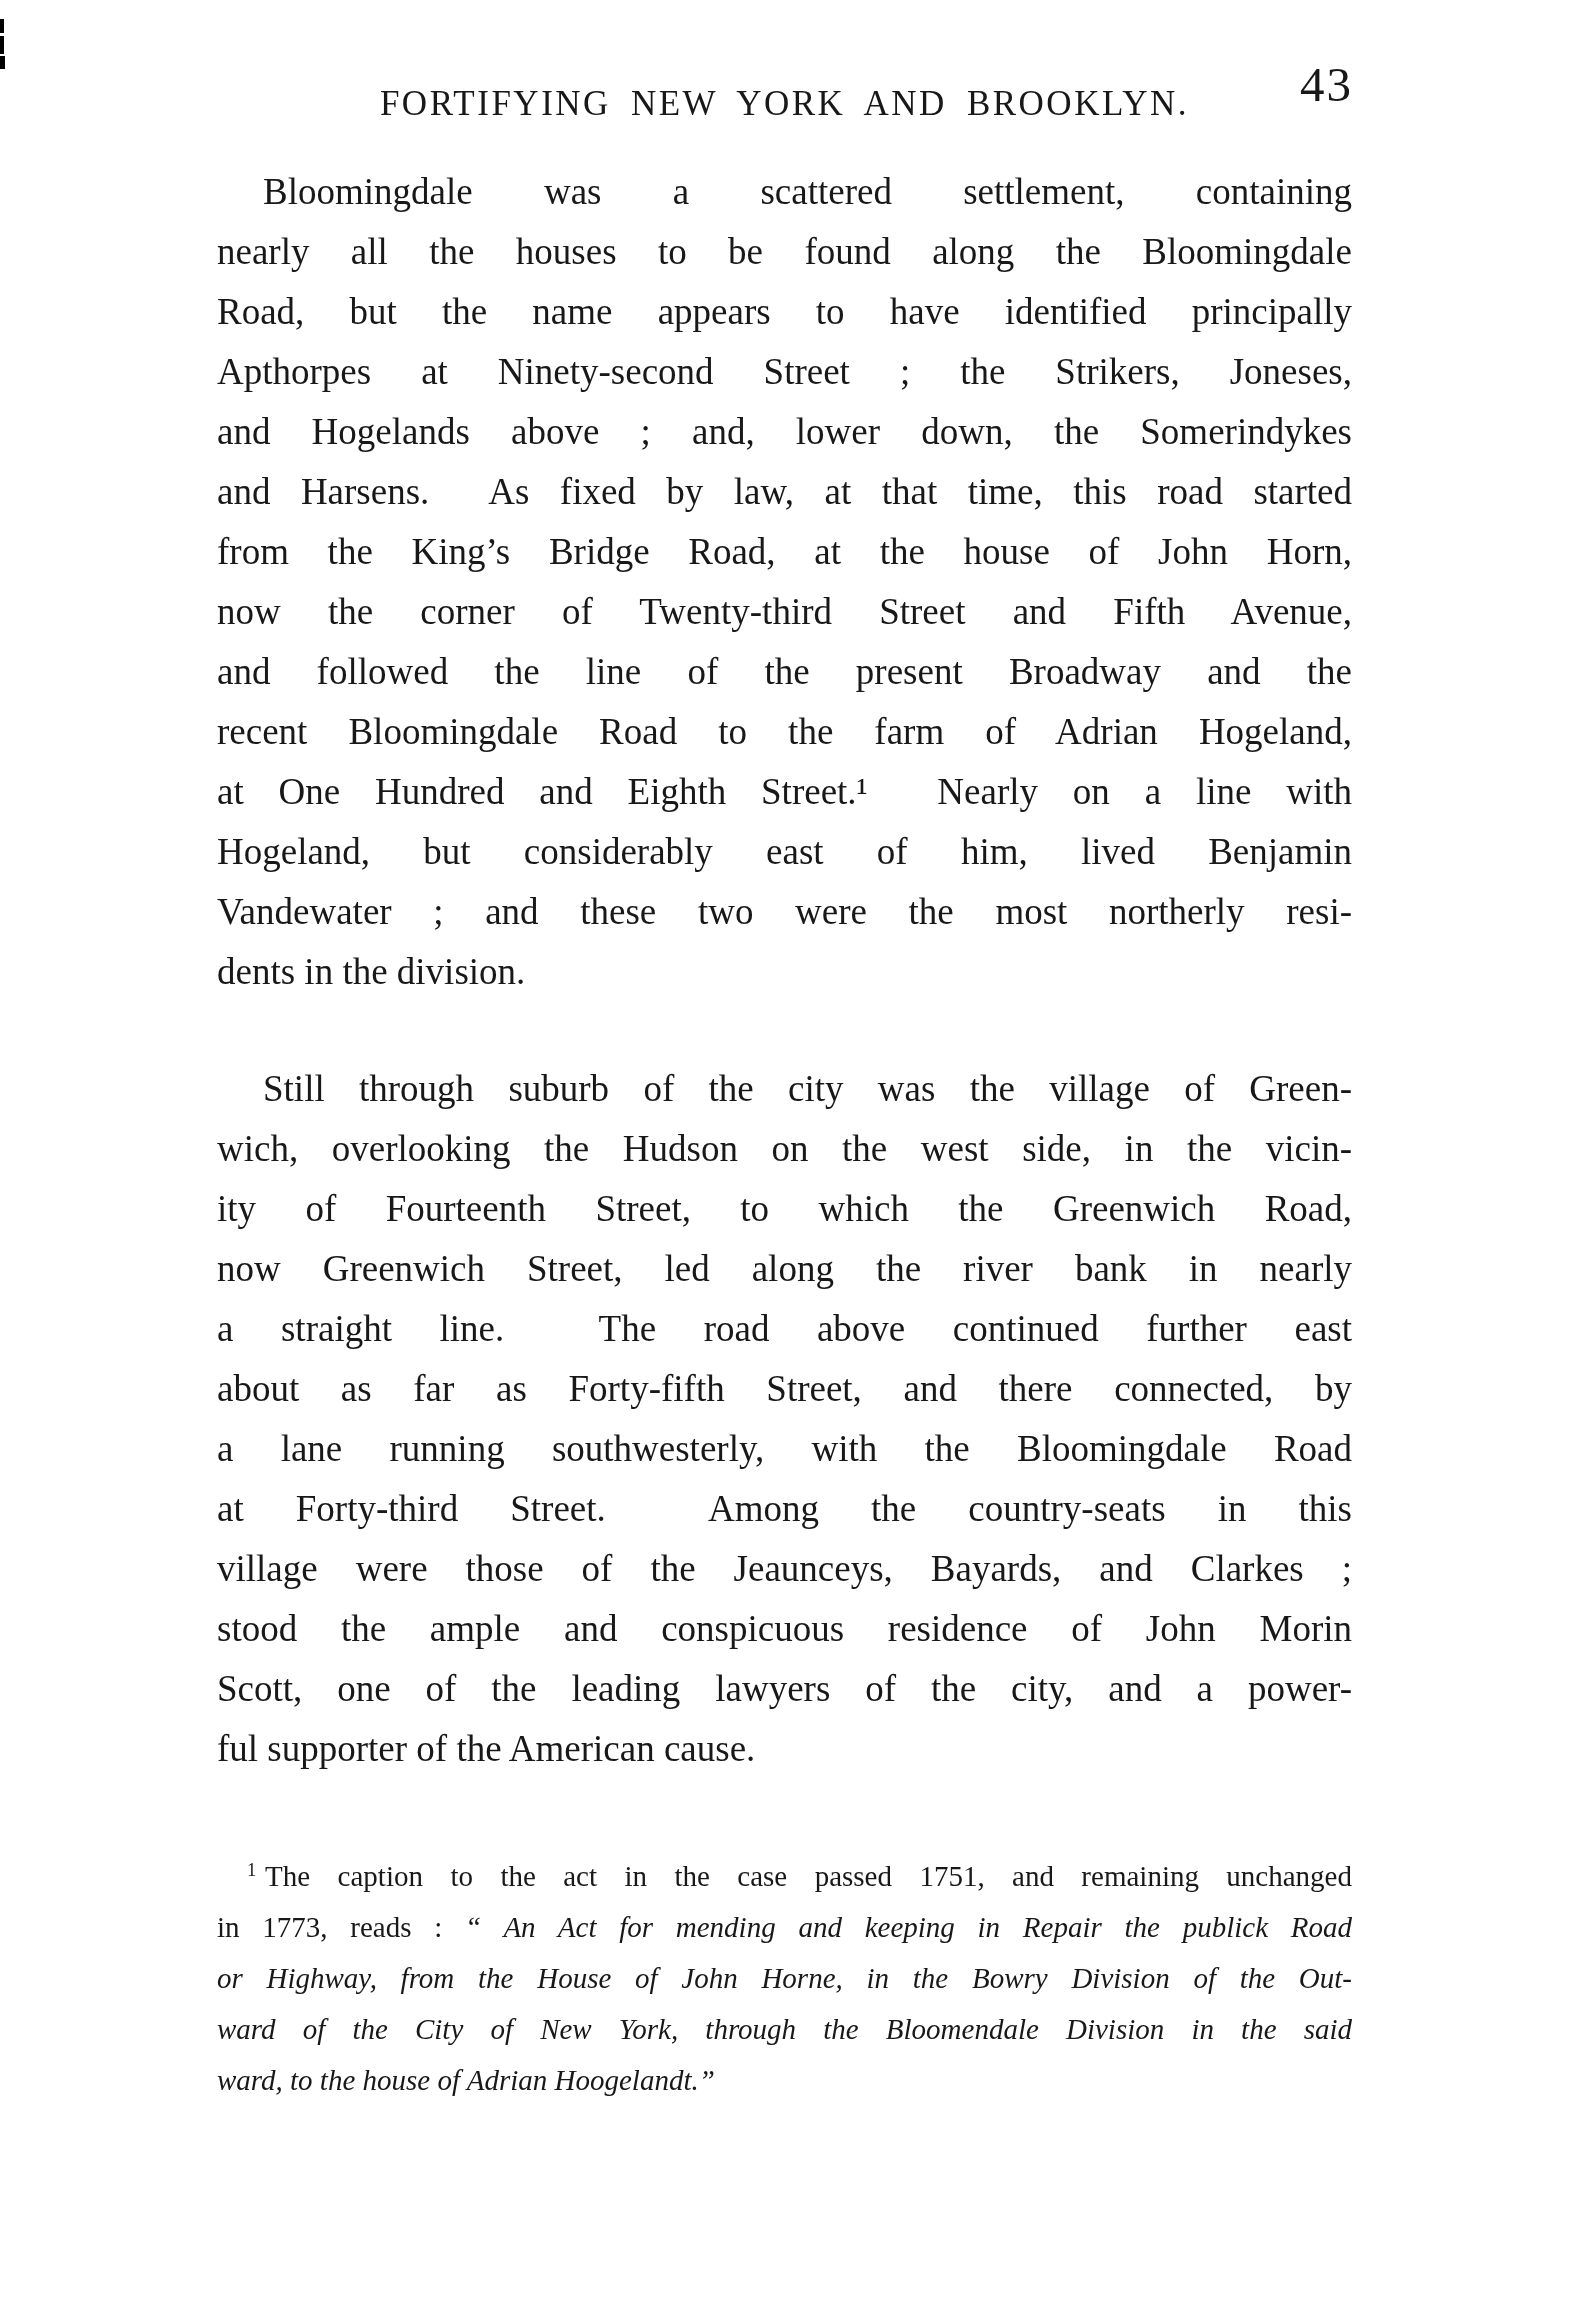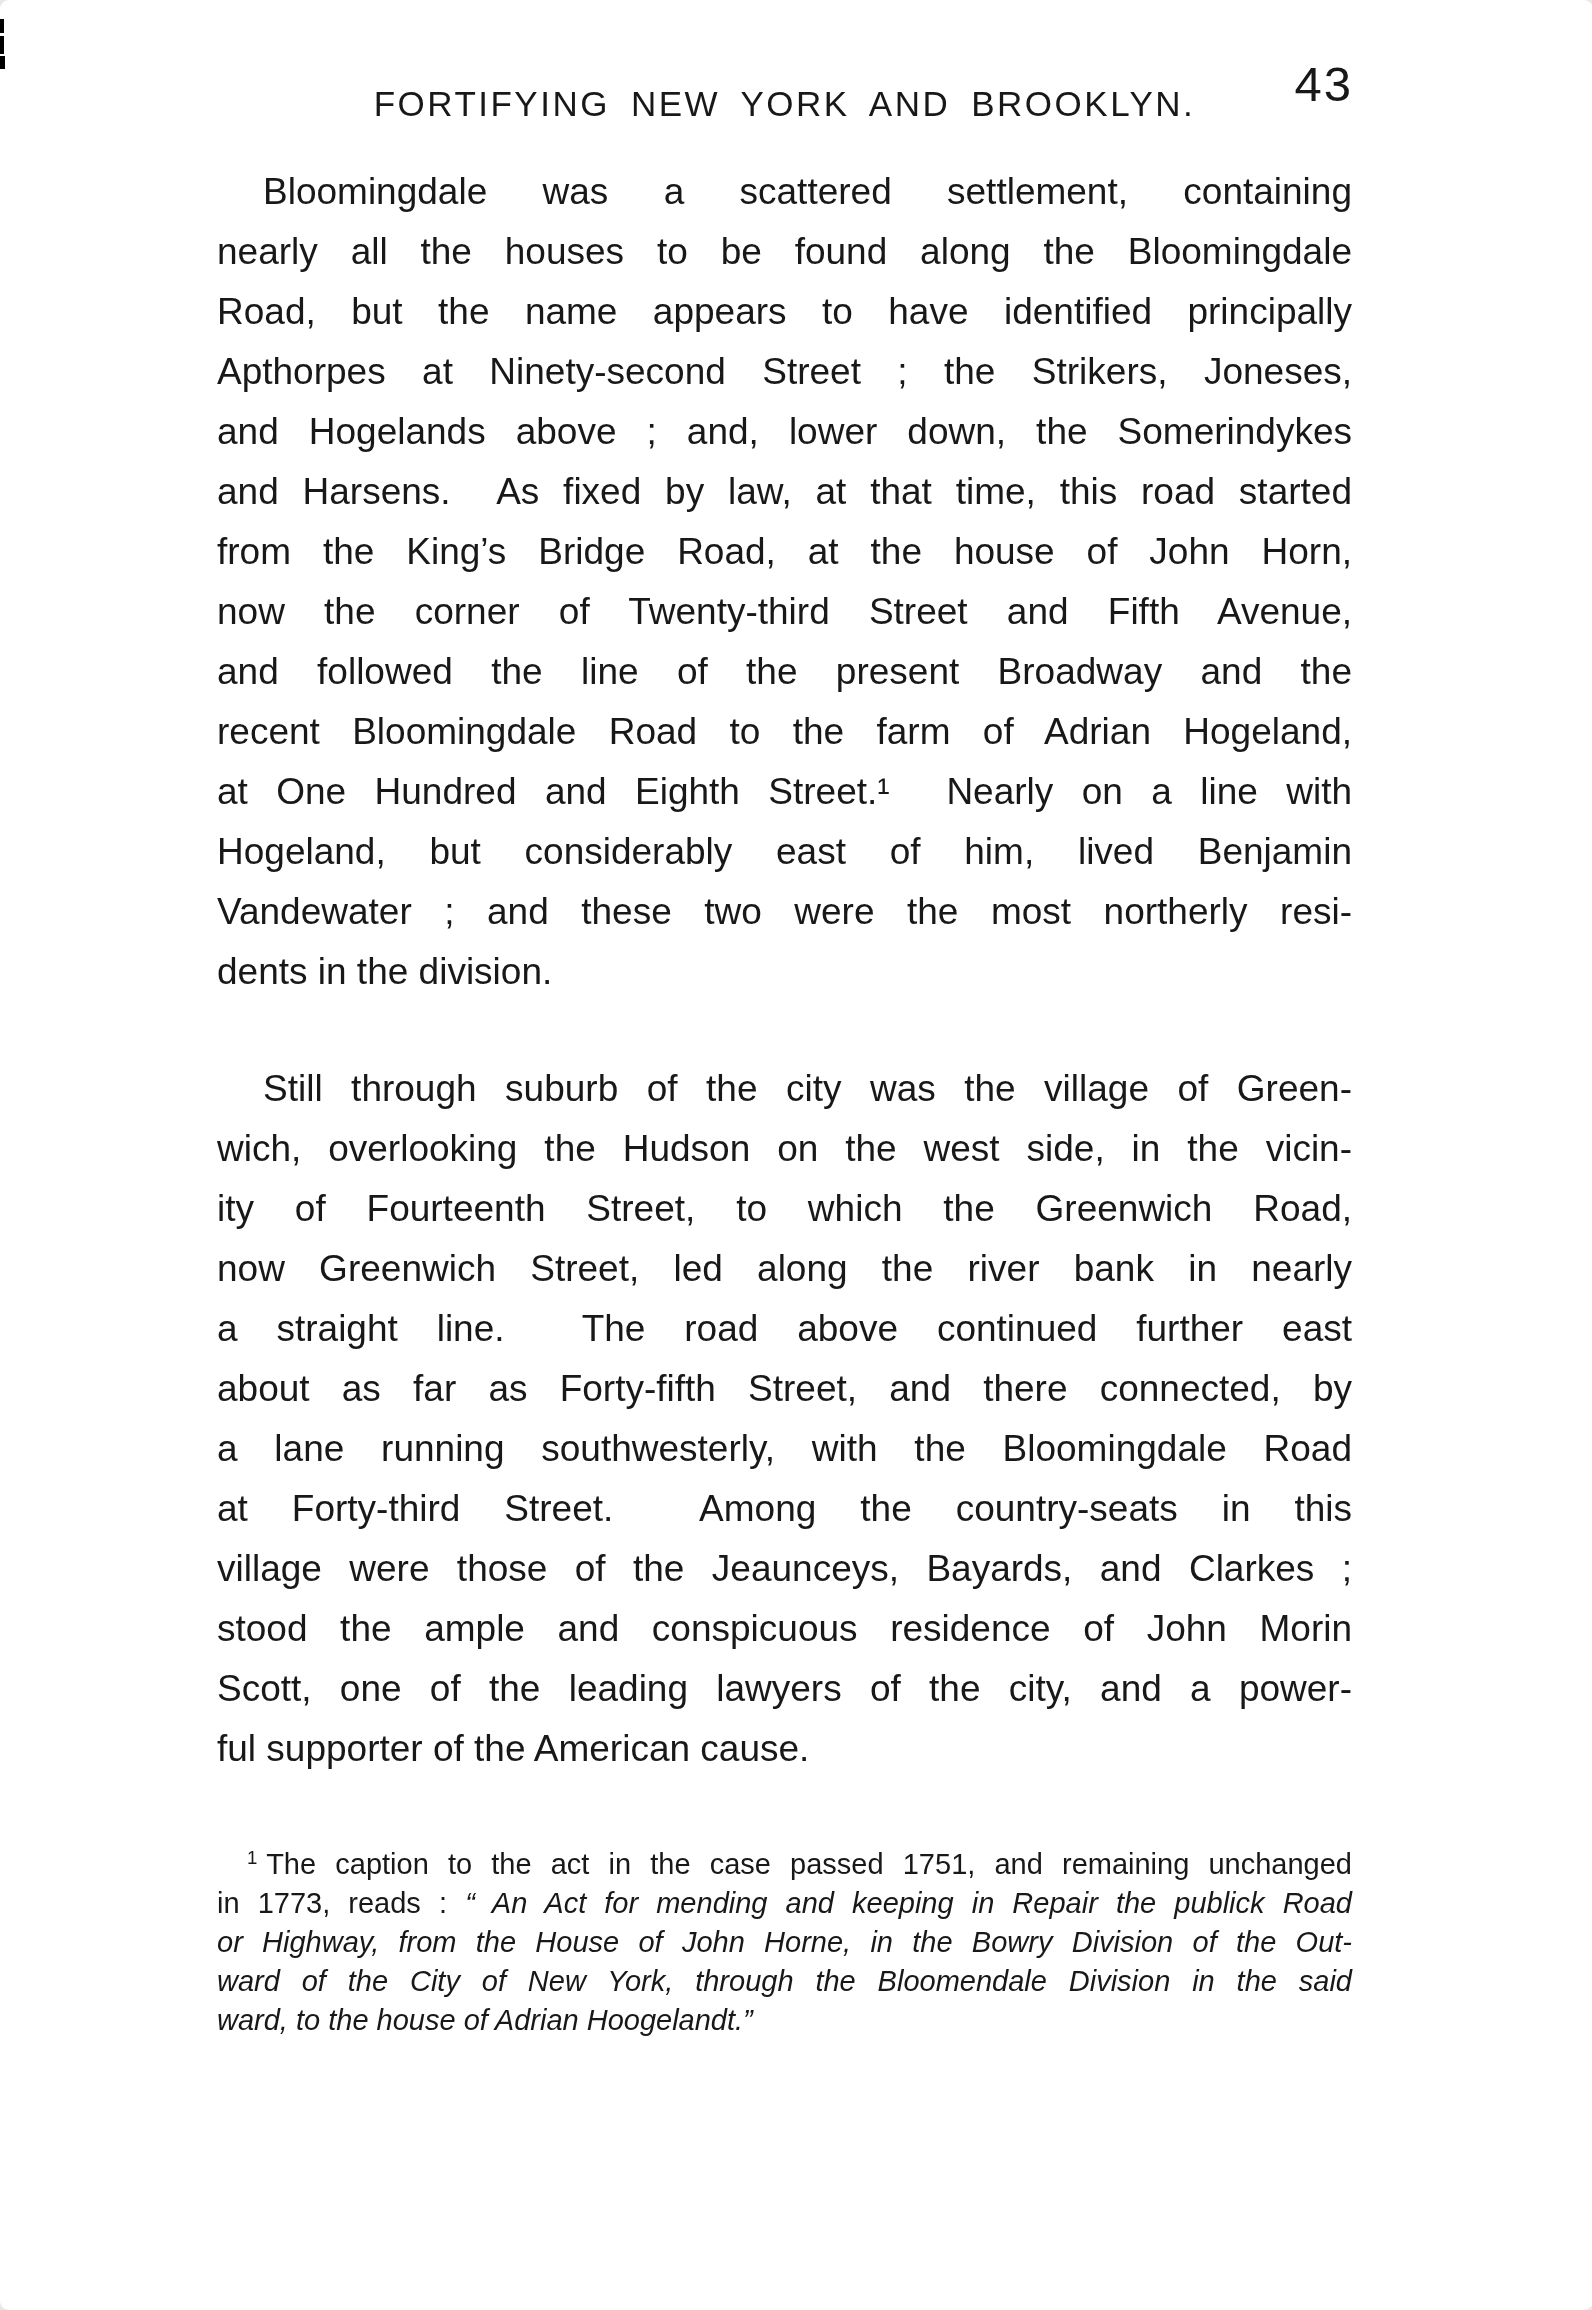--- a/index.html
+++ b/index.html
@@ -1,20 +1,19 @@
 <!DOCTYPE html>
 <html><head>
 <meta charset="utf-8">
 <style>
   html,body{margin:0;padding:0;background:#e8e8e8;}
   .page{
     position:relative;width:1593px;height:2310px;background:#ffffff;
-    font-family:Liberation Sans, sans-serif;color:#181818;
+    font-family:Liberation Serif, serif;color:#181818;
     overflow:hidden;
-    border-radius:9px;
   }
   
   .artifact{position:absolute;left:0;top:0;}
   .artifact .seg{position:absolute;background:#000;}
   .seg1{left:0;top:18.6px;width:3.9px;height:14.7px;}
   .seg2{left:0;top:36px;width:3.9px;height:17.6px;}
   .seg3{left:0;top:56px;width:4.9px;height:12.7px;}
   
   .running-head{
     position:absolute;left:217px;top:84px;width:1135px;
@@ -31,21 +30,21 @@
   .line{
     height:60px;line-height:60px;font-size:37px;
     text-align:justify;text-align-last:justify;text-justify:inter-word;
   }
   .line.first{text-indent:46px;}
   .line.last{text-align-last:left;}
   
   .footnote{position:absolute;left:217px;top:1845px;width:1135px;}
   .fn-line{
     height:39px;line-height:39px;font-size:29px;
-    text-align:justify;text-align-last:justify;text-justify:inter-word;
+    text-align:justify;text-align-last:justify;text-justify:inter-word;margin-top:12px;
   }
   .fn-line.first{text-indent:30px;}
   .fn-line.last{text-align-last:left;}
   .it{font-style:italic;}
   .fn-sup{font-size:18.6px;position:relative;top:-9.8px;margin-right:8.8px;}
 </style>
 </head>
 <body>
 
 <div class="page">

